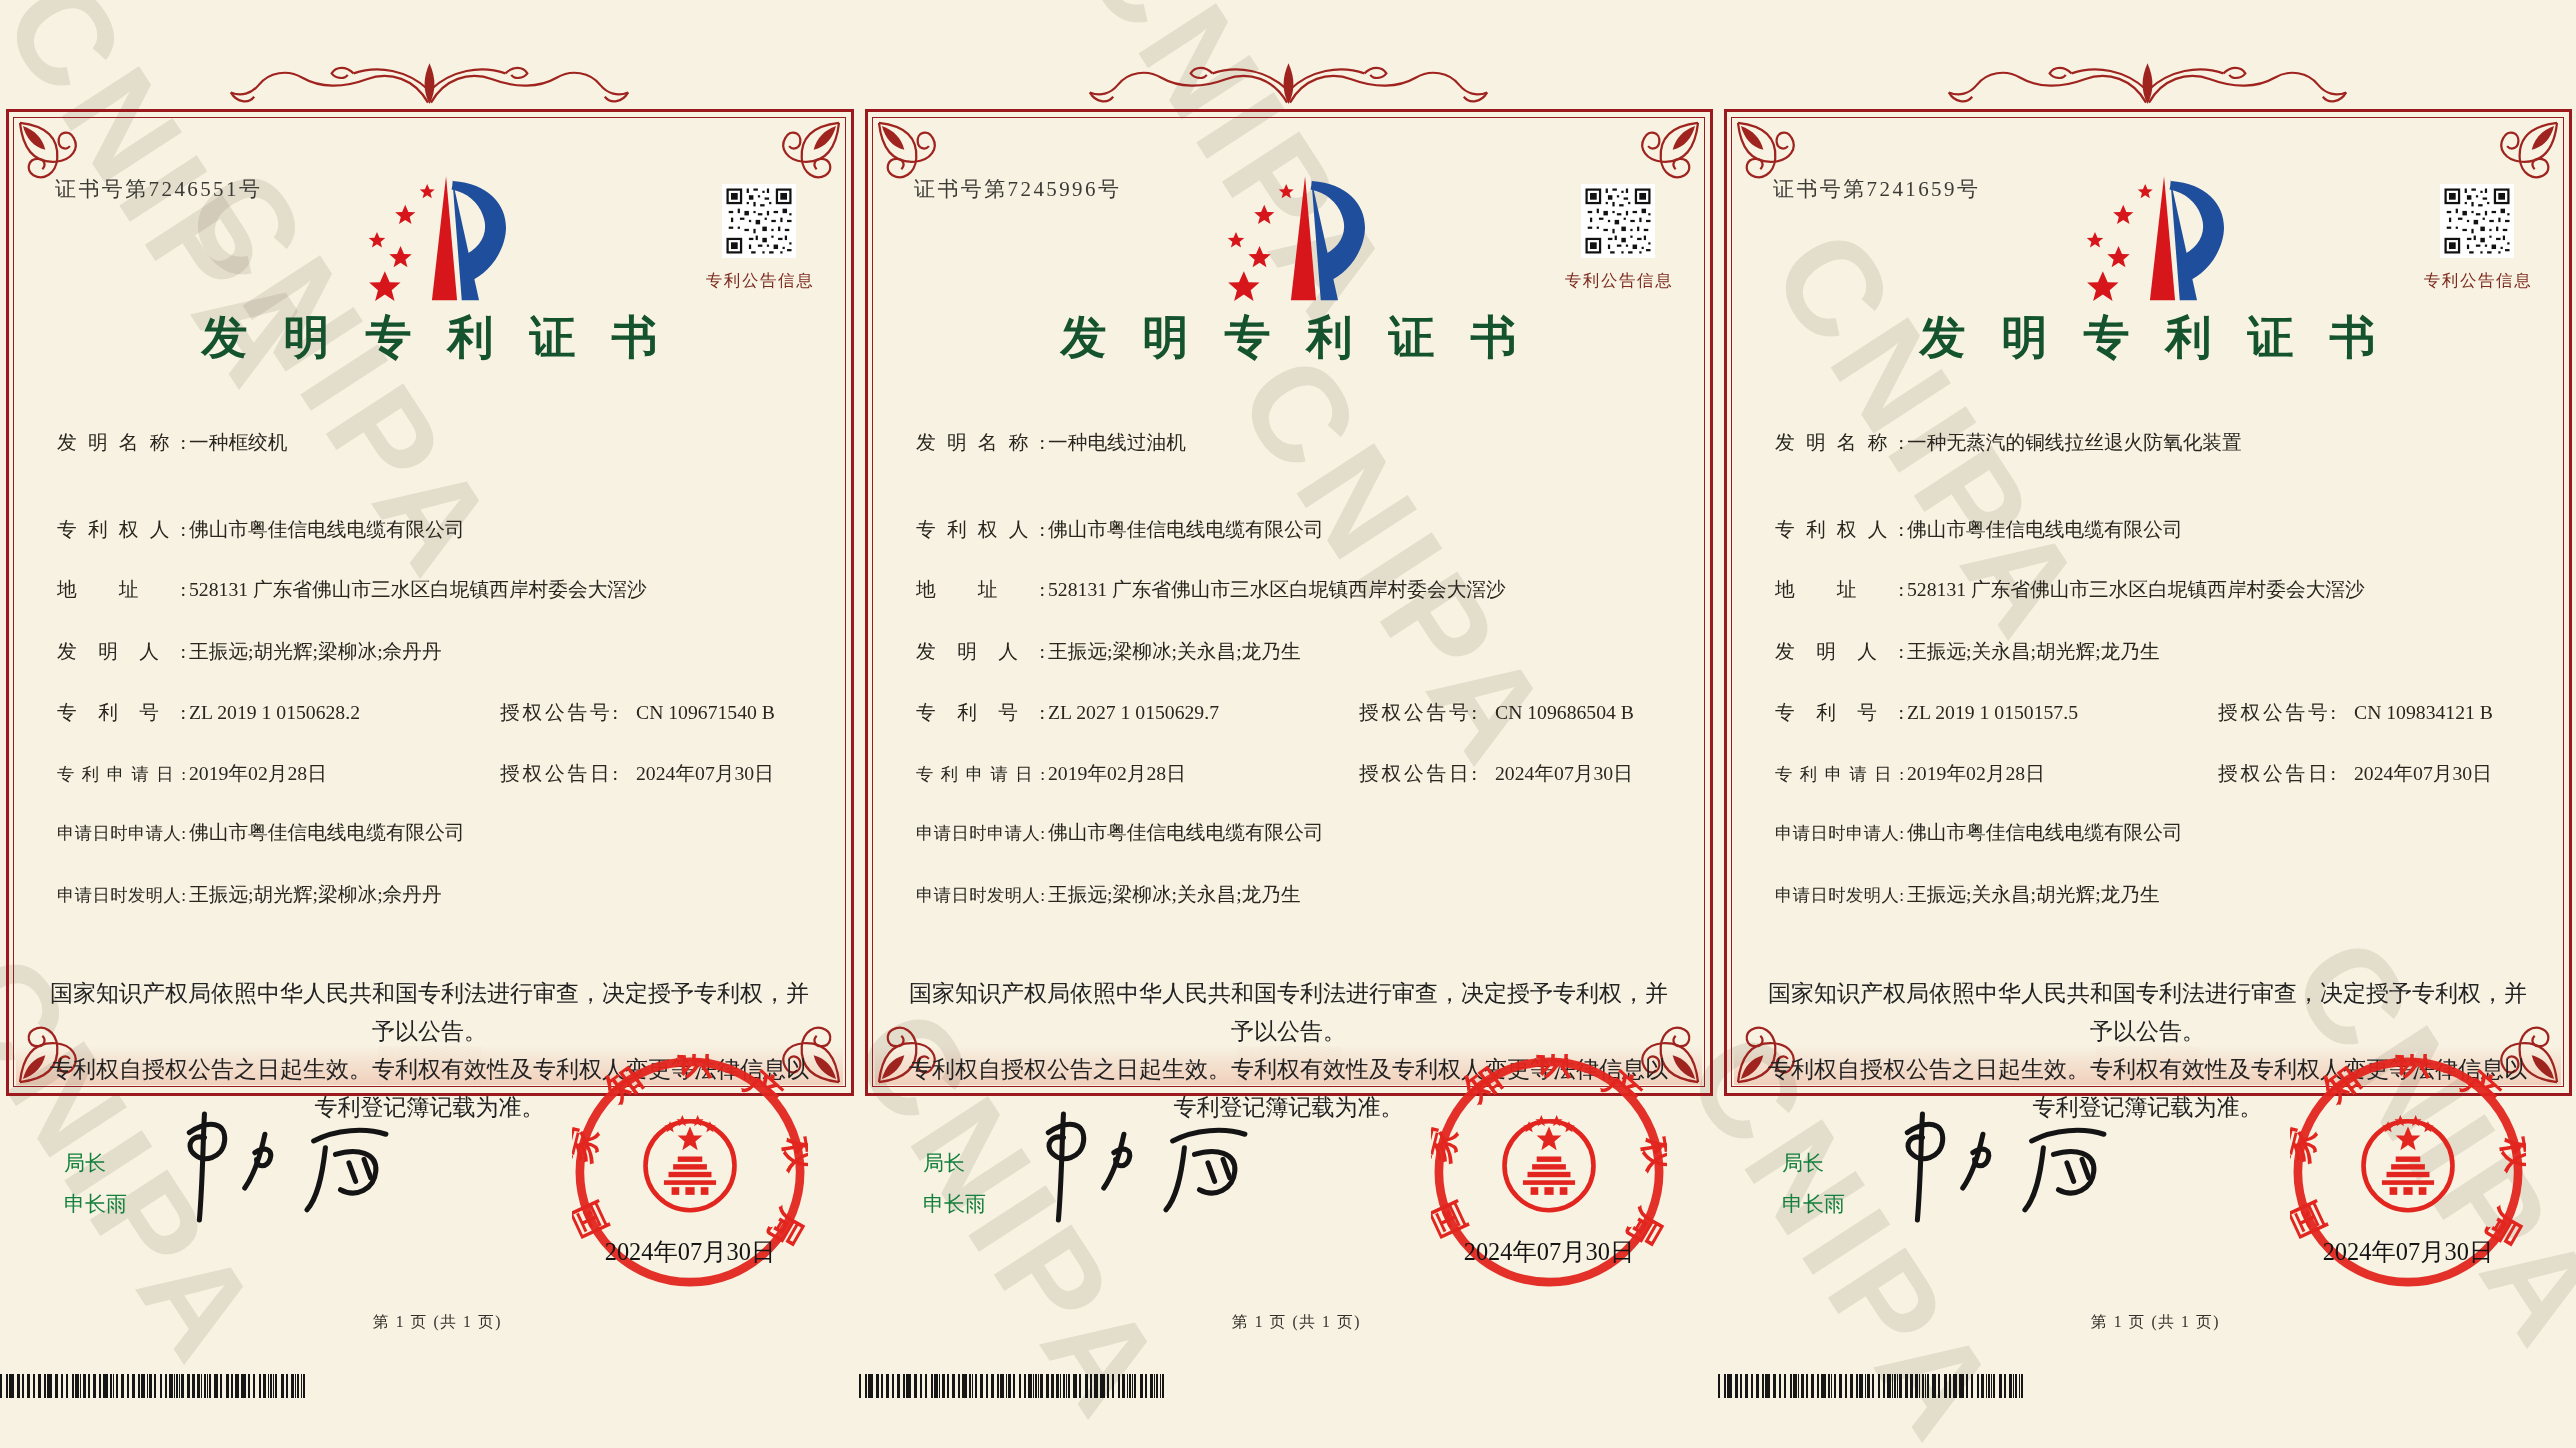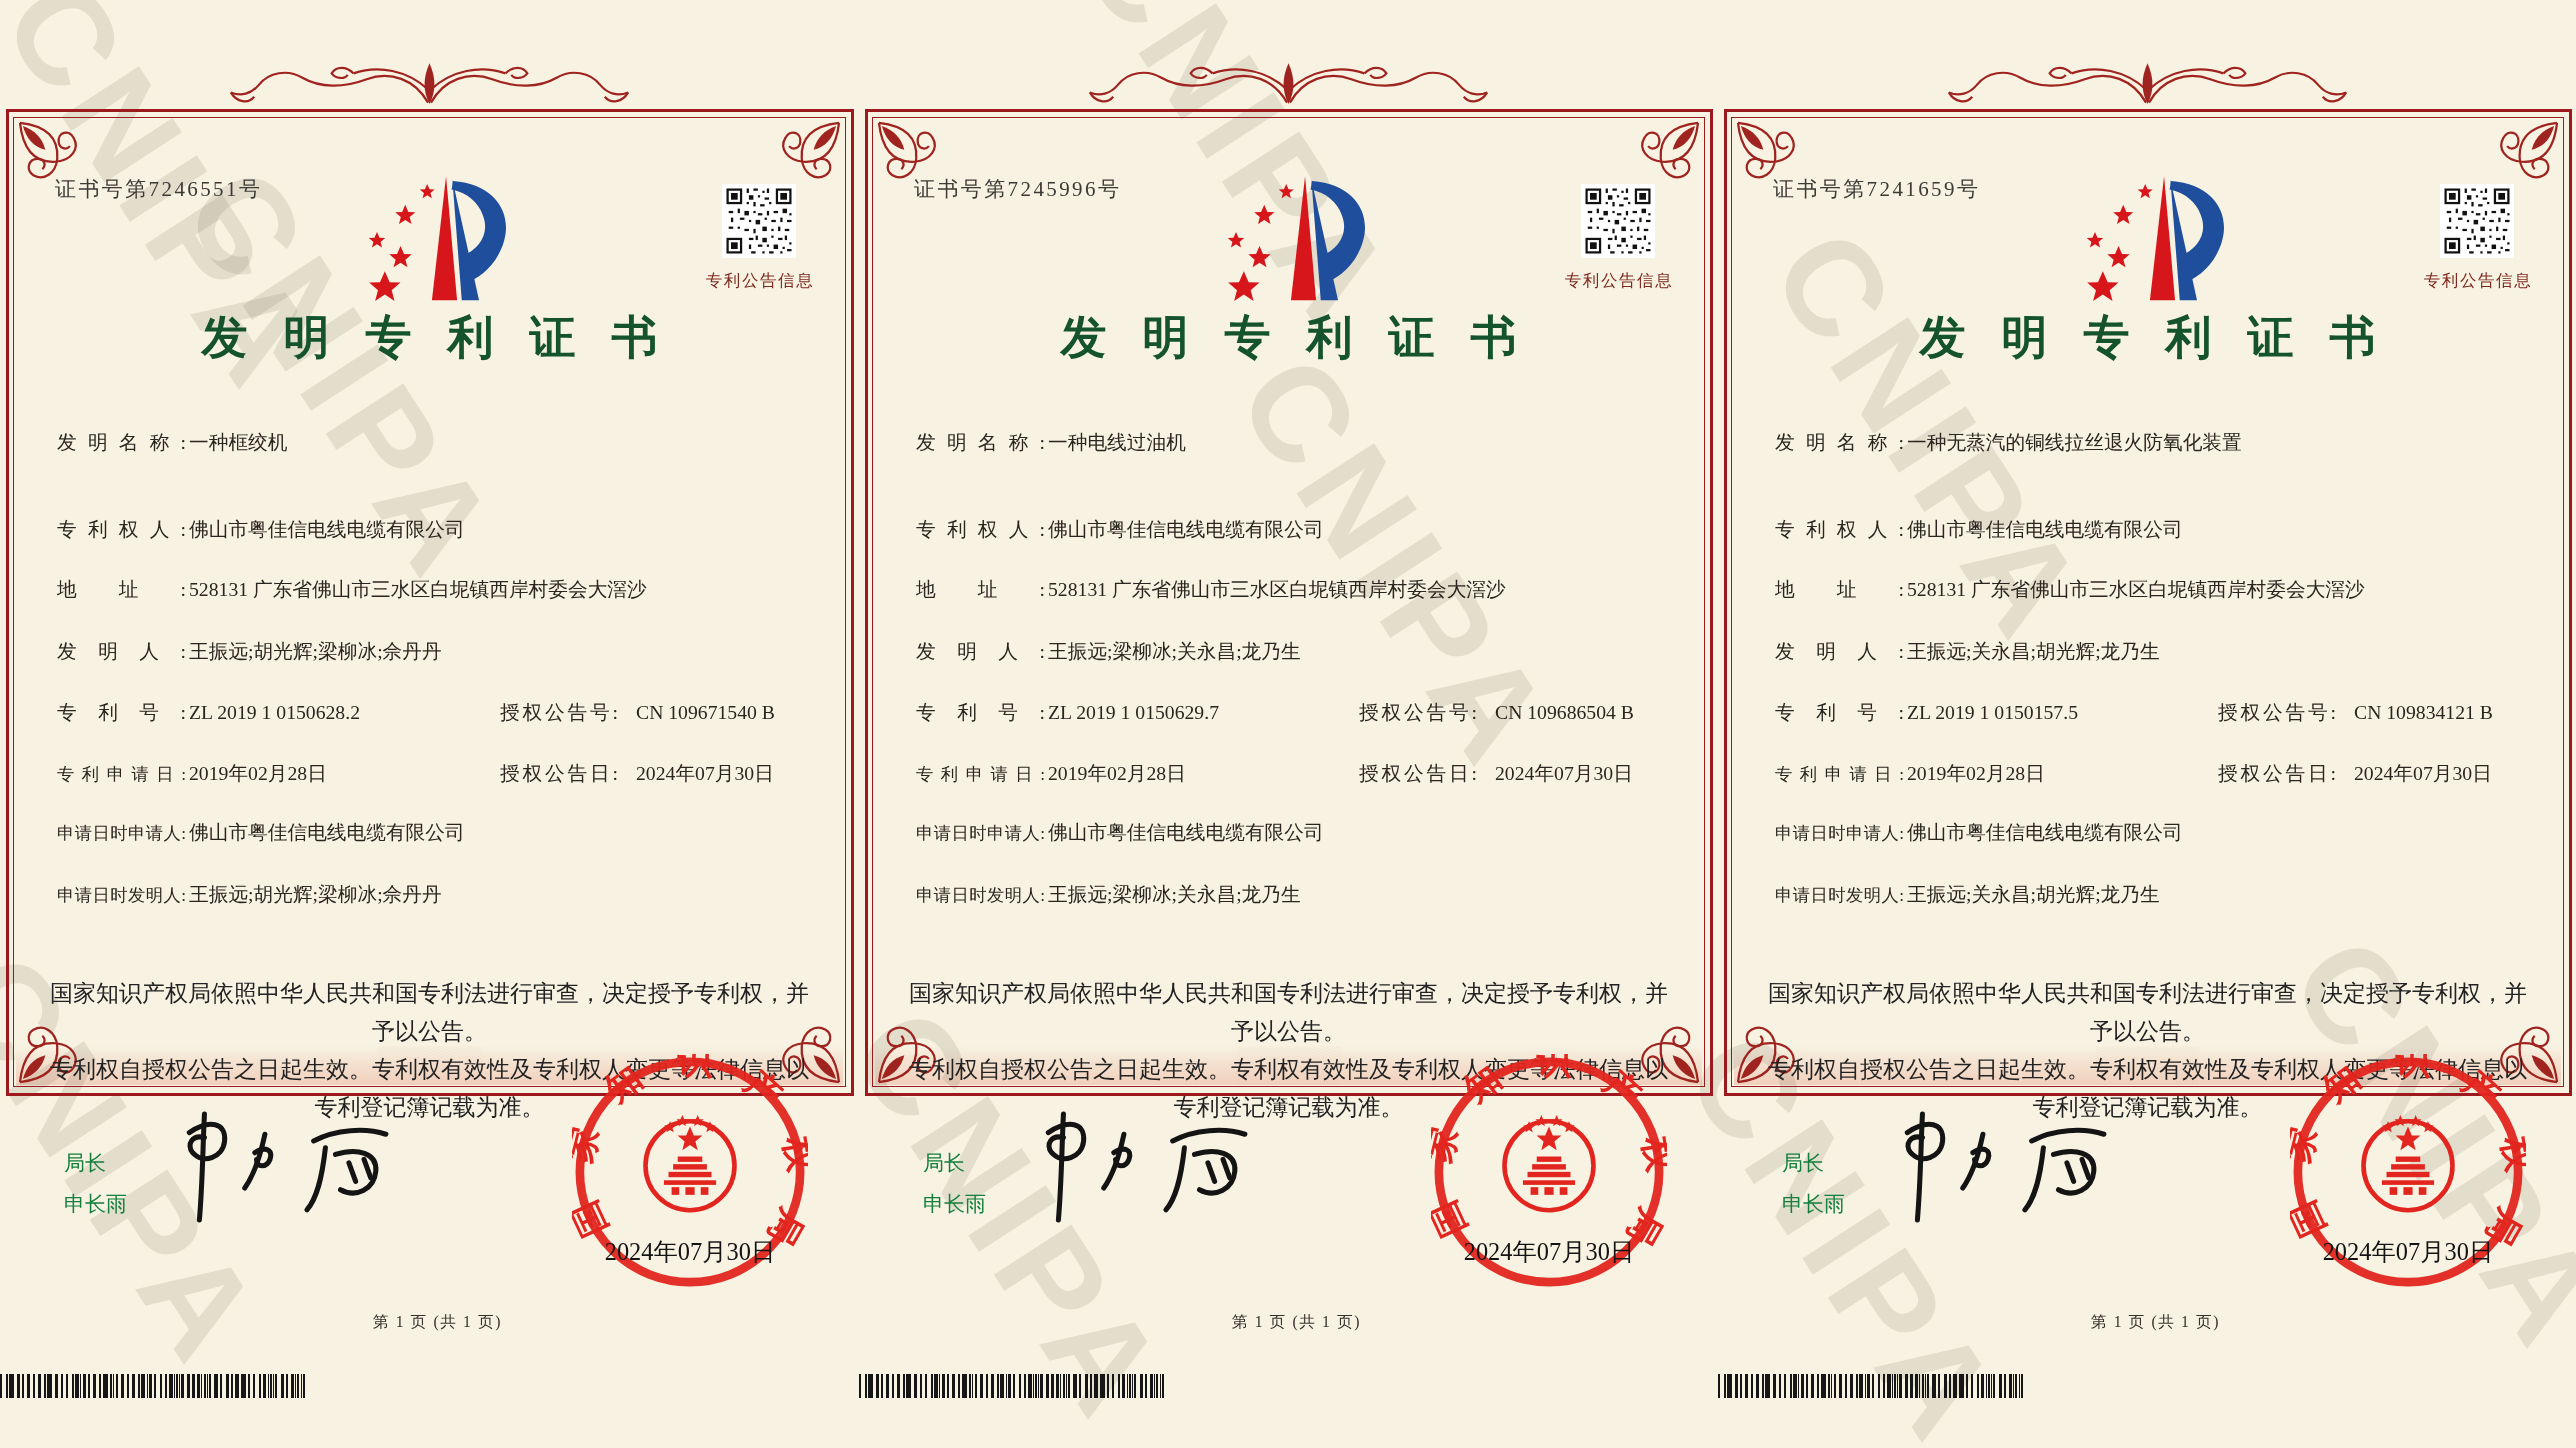--- a/index.html
+++ b/index.html
@@ -304,21 +304,21 @@
       <div class="frow" style="top:516px">
         <span class="flabel">专利权人:</span><span class="fval">佛山市粤佳信电线电缆有限公司</span>
       </div>
       <div class="frow" style="top:576px">
         <span class="flabel">地址:</span><span class="fval">528131 广东省佛山市三水区白坭镇西岸村委会大滘沙</span>
       </div>
       <div class="frow" style="top:638px">
         <span class="flabel">发明人:</span><span class="fval">王振远;梁柳冰;关永昌;龙乃生</span>
       </div>
       <div class="frow" style="top:699px">
-        <span class="flabel">专利号:</span><span class="fval">ZL 2019 1 0150629.7</span>
+        <span class="flabel">专利号:</span><span class="fval">ZL 2027 1 0150629.7</span>
         <span class="rcol"><span class="flabel">授权公告号:</span><span class="fval">CN 109686504 B</span></span>
       </div>
       <div class="frow" style="top:760px">
         <span class="flabel lbl-sm">专利申请日:</span><span class="fval">2019年02月28日</span>
         <span class="rcol"><span class="flabel">授权公告日:</span><span class="fval">2024年07月30日</span></span>
       </div>
       <div class="frow" style="top:819px">
         <span class="flabel lbl-sm">申请日时申请人:</span><span class="fval">佛山市粤佳信电线电缆有限公司</span>
       </div>
       <div class="frow" style="top:881px">

